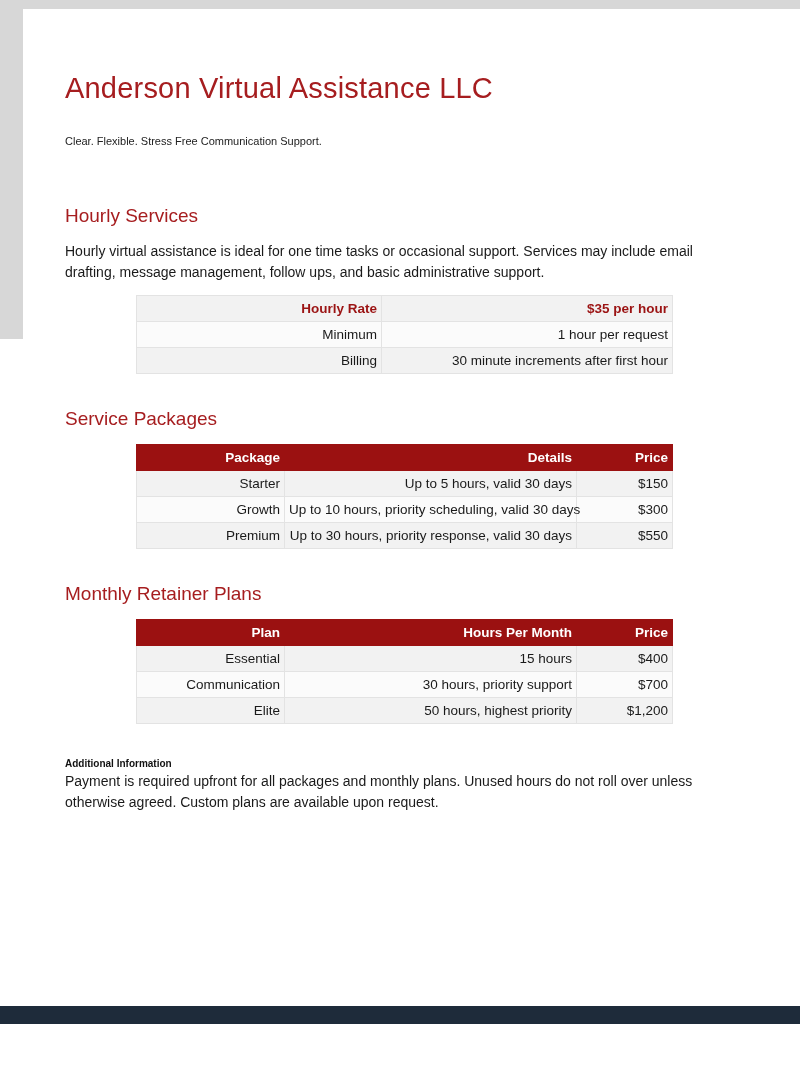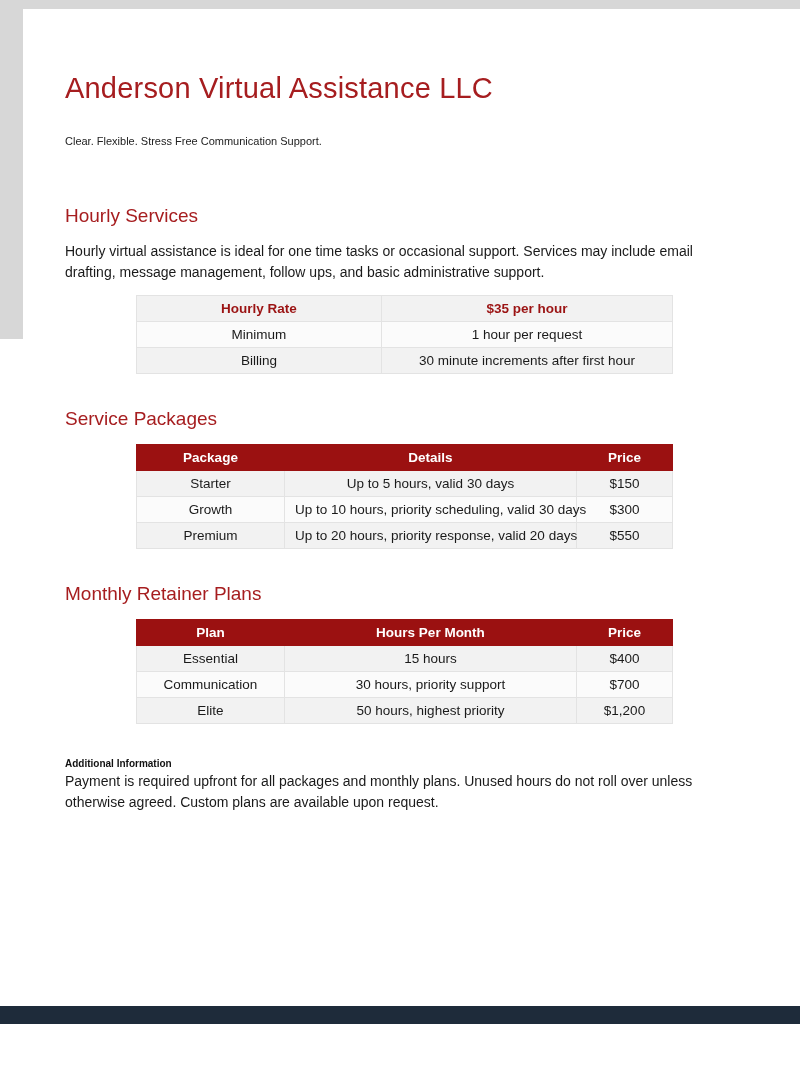--- a/index.html
+++ b/index.html
@@ -73,22 +73,22 @@
     color: #1a1a1a;
   }
   table.doc-table {
     border-collapse: collapse;
     table-layout: fixed;
     width: 536px;
     margin: 4px 0 34px 71px;
     font-size: 13.5px;
   }
   table.doc-table td, table.doc-table th {
-    padding: 5px 10px;
-    text-align: center;
+    padding: 5px 4px;
+    text-align: right;
     white-space: nowrap;
     overflow: visible;
     border: 1px solid #e3e3e3;
     font-weight: 400;
     vertical-align: middle;
   }
   
   .hourly-table tr.emph td {
     background: #f2f2f2;
     color: #9b1313;
@@ -173,21 +173,21 @@
           <td>Up to 5 hours, valid 30 days</td>
           <td>$150</td>
         </tr>
         <tr class="plain">
           <td>Growth</td>
           <td>Up to 10 hours, priority scheduling, valid 30 days</td>
           <td>$300</td>
         </tr>
         <tr class="alt">
           <td>Premium</td>
-          <td>Up to 20 hours, priority response, valid 20 days</td>
+          <td>Up to 30 hours, priority response, valid 30 days</td>
           <td>$550</td>
         </tr>
       </tbody>
     </table>
 
     <h2 class="section-heading">Monthly Retainer Plans</h2>
 
     <table class="doc-table">
       <colgroup>
           <col style="width:148px">

